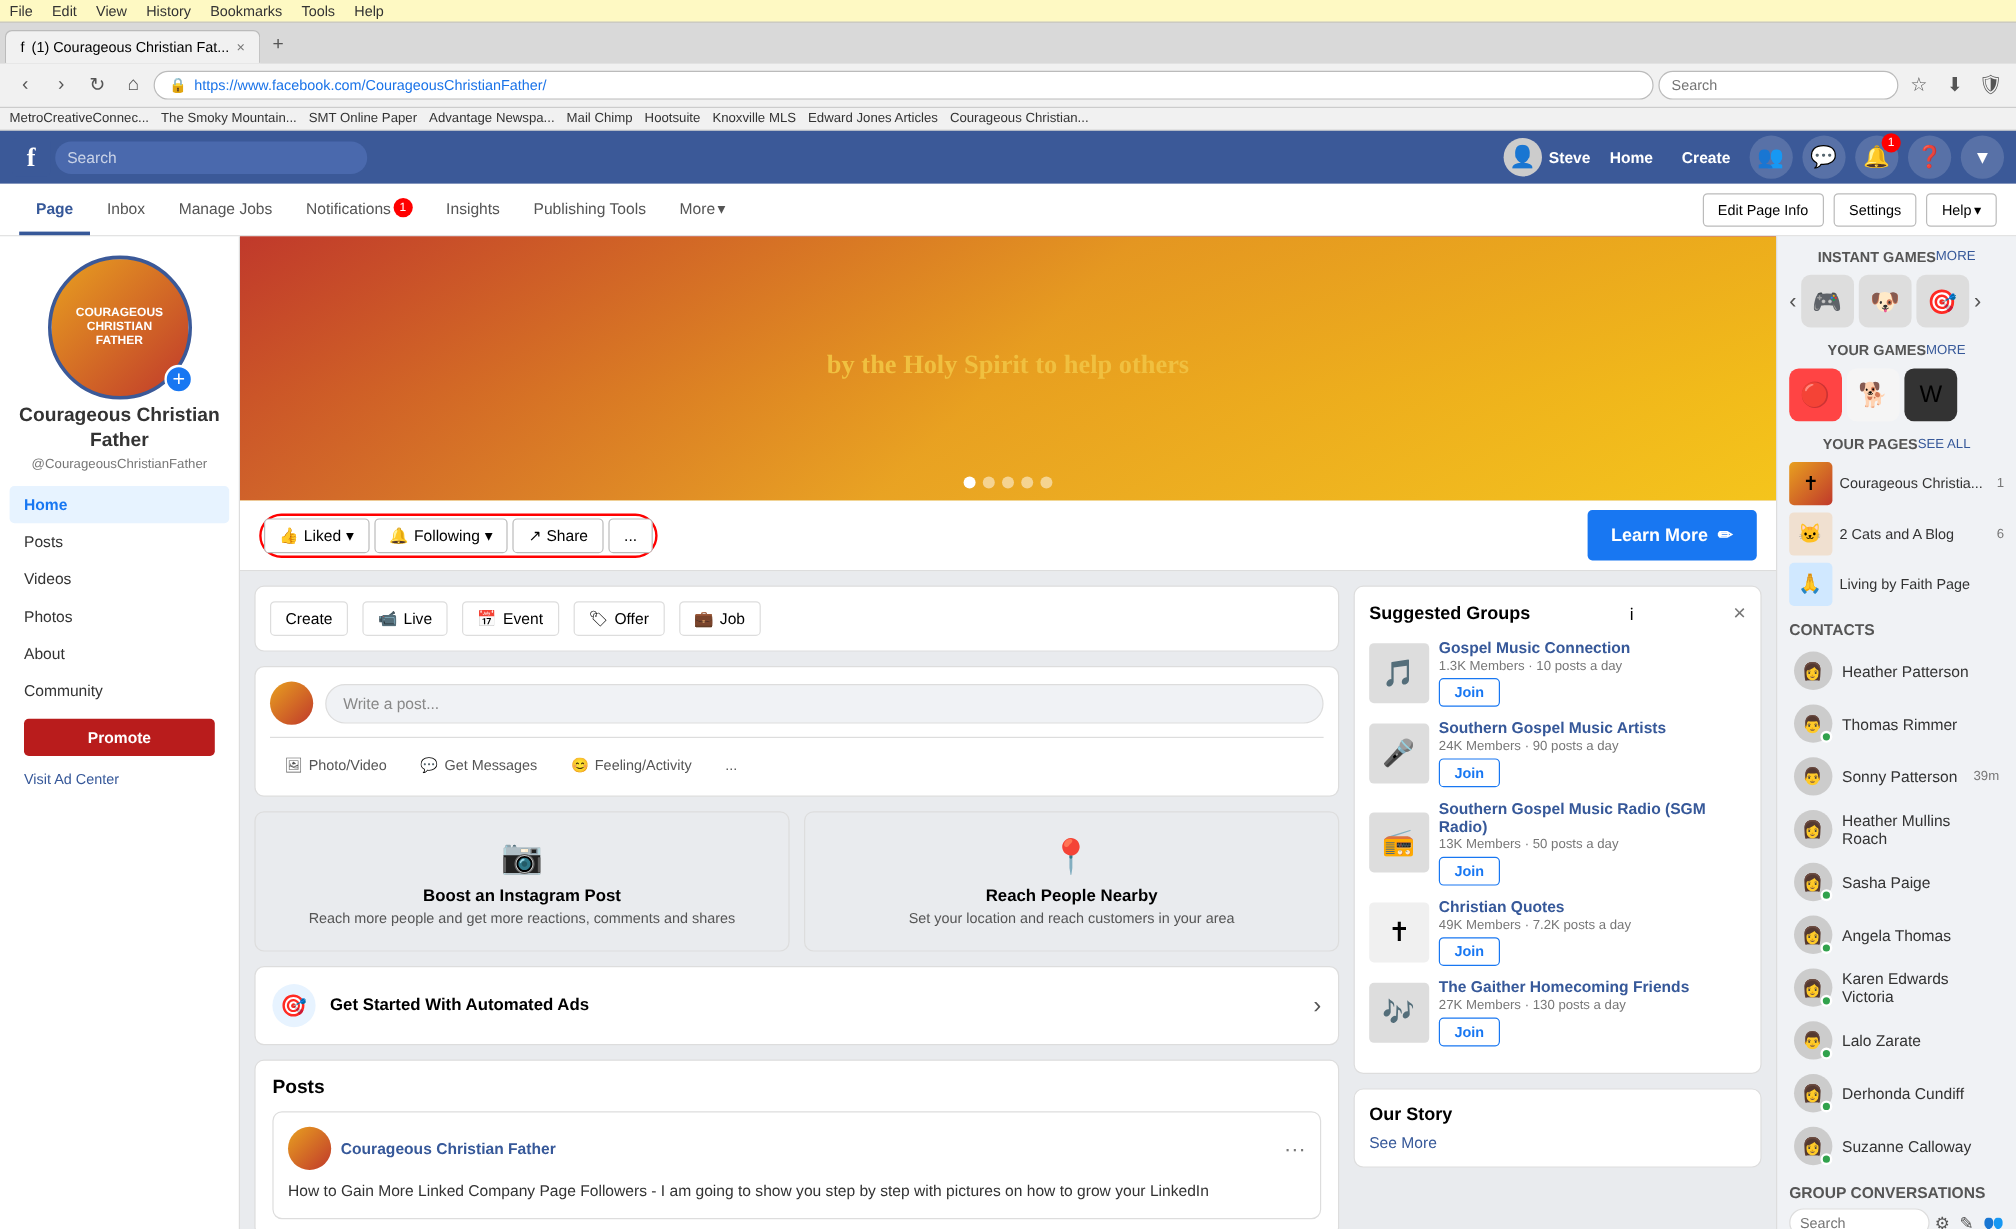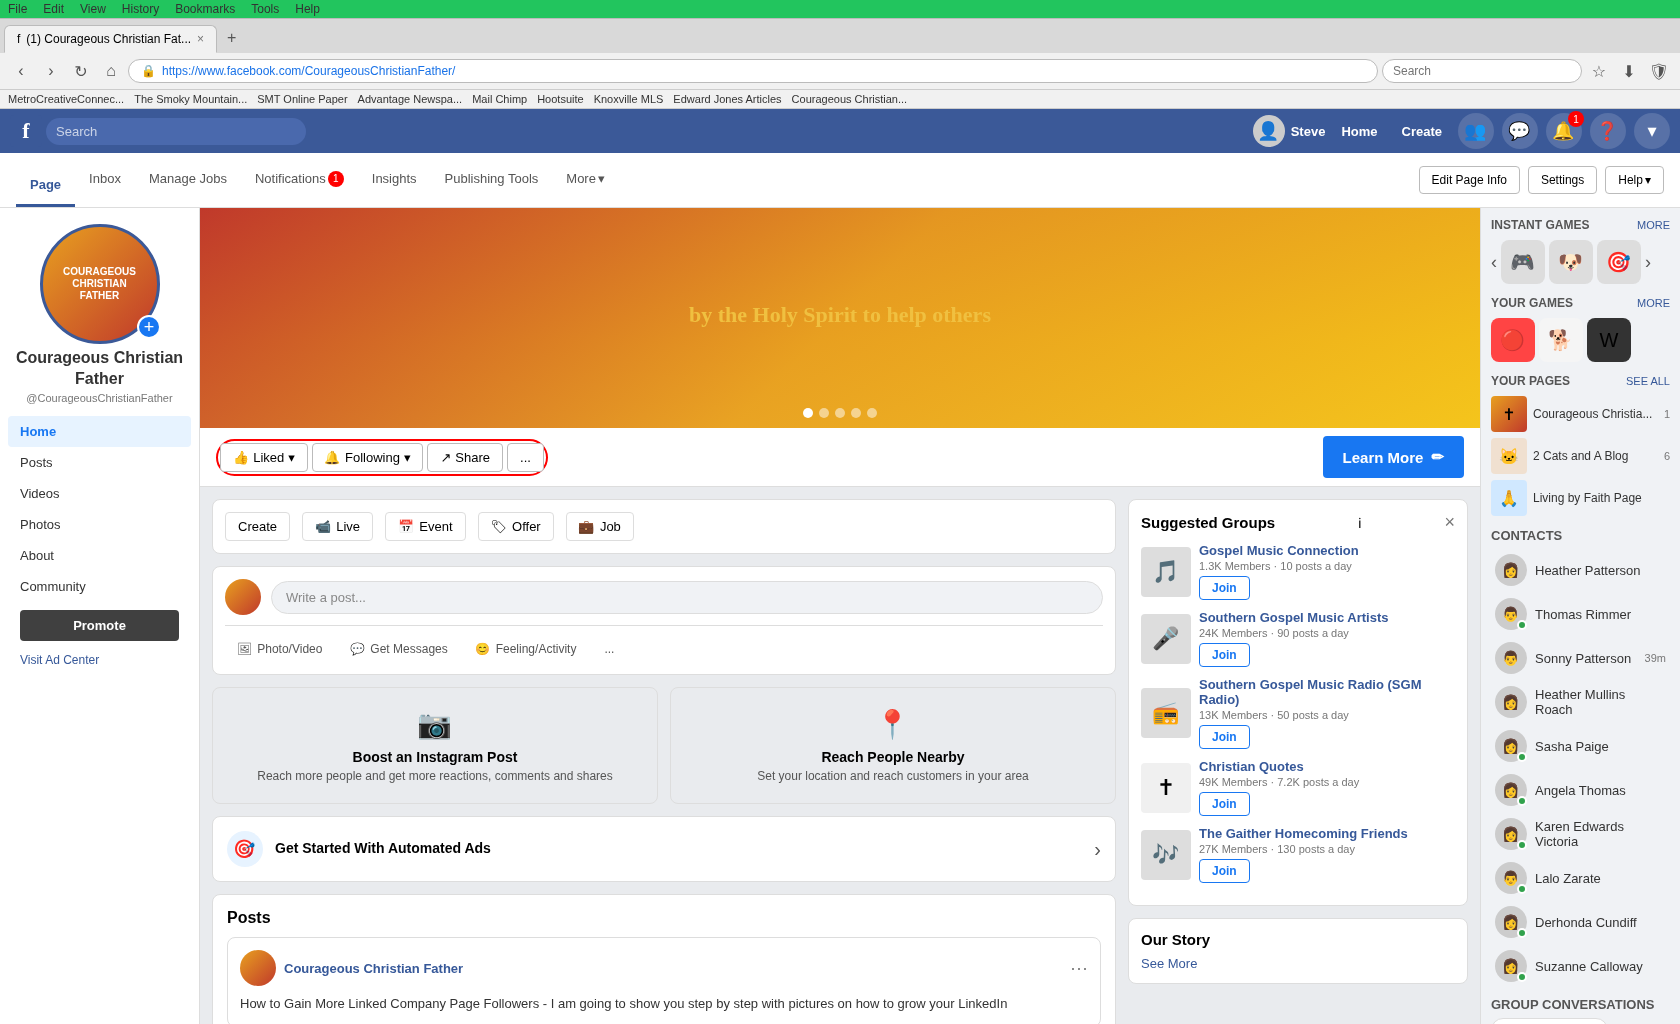--- a/index.html
+++ b/index.html
@@ -1,20 +1,20 @@
 <!DOCTYPE html>
 <html><head>
   <meta charset="utf-8">
   <style>
     * { box-sizing: border-box; margin: 0; padding: 0; }
     body { font-family: 'Helvetica Neue', Arial, sans-serif; font-size: 14px; background: #e9ebee; overflow-x: hidden; }
 
     
     .browser-chrome { background: #d9d9d9; }
-    .browser-menu { display: flex; gap: 16px; padding: 2px 8px; font-size: 12px; color: #333; background: #22c55e; border-bottom: 1px solid #bbb; }
+    .browser-menu { display: flex; gap: 16px; padding: 2px 8px; font-size: 12px; color: #333; background: #fef9c3; border-bottom: 1px solid #bbb; }
     .browser-menu span { cursor: pointer; }
     .tab-bar { display: flex; align-items: flex-end; padding: 4px 4px 0; background: #d9d9d9; }
     .tab-active { background: #f1f1f1; border: 1px solid #bbb; border-bottom: 1px solid #f1f1f1; border-radius: 6px 6px 0 0; padding: 6px 12px; font-size: 12px; display: flex; align-items: center; gap: 6px; min-width: 180px; }
     .tab-plus { padding: 6px 10px; font-size: 16px; color: #555; cursor: pointer; }
     .browser-nav { display: flex; align-items: center; padding: 5px 8px; background: #f1f1f1; border-bottom: 1px solid #ccc; gap: 4px; }
     .nav-btn { width: 26px; height: 26px; border: none; background: transparent; font-size: 16px; color: #555; cursor: pointer; display: flex; align-items: center; justify-content: center; }
     .address-bar { flex: 1; border: 1px solid #bbb; border-radius: 14px; padding: 4px 12px; font-size: 12px; background: white; display: flex; align-items: center; gap: 6px; }
     .address-bar span { color: #1a73e8; font-size: 12px; }
     .search-bar-nav { width: 200px; border: 1px solid #bbb; border-radius: 14px; padding: 4px 10px; font-size: 12px; background: white; }
     .bookmarks-bar { background: #f1f1f1; border-bottom: 1px solid #ccc; padding: 3px 8px; display: flex; gap: 10px; align-items: center; font-size: 11px; overflow: hidden; }
@@ -29,38 +29,38 @@
     .fb-nav-right { margin-left: auto; display: flex; align-items: center; gap: 8px; }
     .fb-user { display: flex; align-items: center; gap: 6px; color: white; font-size: 13px; font-weight: bold; cursor: pointer; }
     .fb-user-avatar { width: 32px; height: 32px; border-radius: 50%; background: #ccc; overflow: hidden; display: flex; align-items: center; justify-content: center; font-size: 18px; }
     .fb-nav-item { color: white; padding: 4px 8px; cursor: pointer; font-size: 13px; font-weight: bold; }
     .fb-icon-btn { width: 36px; height: 36px; border-radius: 50%; background: rgba(255,255,255,0.15); display: flex; align-items: center; justify-content: center; color: white; cursor: pointer; font-size: 18px; position: relative; }
     .fb-badge { position: absolute; top: -2px; right: -2px; background: red; color: white; font-size: 10px; border-radius: 50%; width: 16px; height: 16px; display: flex; align-items: center; justify-content: center; }
 
     
     .page-nav { background: white; border-bottom: 1px solid #ddd; display: flex; align-items: center; padding: 0 16px; }
     .page-nav-item { padding: 12px 14px; font-size: 13px; color: #555; cursor: pointer; border-bottom: 3px solid transparent; }
-    .page-nav-item.active { color: #365899; border-bottom-color: #365899; font-weight: bold; margin-top: 12px; }
+    .page-nav-item.active { color: #365899; border-bottom-color: #365899; font-weight: bold; }
     .page-nav-right { margin-left: auto; display: flex; gap: 8px; align-items: center; }
     .page-nav-btn { padding: 6px 12px; border: 1px solid #bbb; border-radius: 4px; background: white; font-size: 12px; cursor: pointer; }
 
     
     .main-layout { display: flex; min-height: 600px; }
 
     
     .left-sidebar { width: 200px; flex-shrink: 0; padding: 16px 8px; background: white; border-right: 1px solid #ddd; }
     .profile-pic-container { display: flex; justify-content: center; margin-bottom: 4px; position: relative; }
     .profile-pic { width: 120px; height: 120px; border-radius: 50%; border: 3px solid #3b5998; background: linear-gradient(135deg, #e8a020, #c0392b); display: flex; align-items: center; justify-content: center; font-size: 11px; color: white; font-weight: bold; text-align: center; line-height: 1.2; overflow: hidden; position: relative; }
     .profile-pic-text { font-size: 10px; font-weight: bold; color: white; text-align: center; }
     .add-btn { position: absolute; bottom: 5px; right: 30px; width: 24px; height: 24px; border-radius: 50%; background: #1877f2; color: white; font-size: 18px; display: flex; align-items: center; justify-content: center; cursor: pointer; border: 2px solid white; }
     .page-name { text-align: center; font-size: 16px; font-weight: bold; color: #333; margin-bottom: 2px; line-height: 1.3; }
     .page-handle { text-align: center; font-size: 11px; color: #777; margin-bottom: 12px; }
     .sidebar-nav-item { padding: 8px 12px; font-size: 13px; color: #333; cursor: pointer; border-radius: 4px; }
     .sidebar-nav-item.active { font-weight: bold; color: #1877f2; background: #e7f3ff; }
-    .promote-btn { margin: 8px 12px; padding: 8px; background: #404040; color: white; border: none; border-radius: 4px; font-size: 13px; font-weight: bold; cursor: pointer; width: calc(100% - 24px); }
+    .promote-btn { margin: 8px 12px; padding: 8px; background: #b91c1c; color: white; border: none; border-radius: 4px; font-size: 13px; font-weight: bold; cursor: pointer; width: calc(100% - 24px); }
     .visit-ad-center { padding: 4px 12px; font-size: 12px; color: #365899; cursor: pointer; }
 
     
     .cover-area { background: linear-gradient(to bottom, #c0392b 0%, #e8a020 60%, #f0c040 100%); height: 220px; position: relative; display: flex; align-items: flex-end; justify-content: center; overflow: hidden; }
     .cover-dots { position: absolute; bottom: 10px; left: 50%; transform: translateX(-50%); display: flex; gap: 6px; }
     .cover-dot { width: 10px; height: 10px; border-radius: 50%; background: rgba(255,255,255,0.5); }
     .cover-dot.active { background: white; }
     .action-btn { display: flex; align-items: center; gap: 4px; padding: 6px 12px; border: 1px solid #bbb; border-radius: 4px; background: white; font-size: 13px; cursor: pointer; }
 
     
@@ -114,21 +114,21 @@
     .join-btn { padding: 4px 12px; border: 1px solid #1877f2; border-radius: 4px; background: white; color: #1877f2; font-size: 12px; font-weight: bold; cursor: pointer; }
 
     
     .our-story { padding: 12px; border-bottom: 1px solid #eee; }
     .story-text { font-size: 13px; color: #333; line-height: 1.5; margin-bottom: 6px; }
     .see-more { color: #365899; font-size: 13px; cursor: pointer; }
 
     
     .fb-right-panel { width: 200px; flex-shrink: 0; background: #f0f2f5; padding: 10px; border-left: 1px solid #ddd; overflow-y: auto; }
     .instant-games { margin-bottom: 12px; }
-    .panel-section-header { display: flex; justify-content: space-between; align-items: center; margin-bottom: 8px; }
+    .panel-section-header { display: flex; justify-content: center; align-items: center; margin-bottom: 8px; }
     .panel-section-title { font-size: 12px; font-weight: bold; color: #555; text-transform: uppercase; }
     .panel-more { font-size: 11px; color: #365899; cursor: pointer; }
     .game-thumb { width: 44px; height: 44px; border-radius: 8px; background: #ddd; overflow: hidden; display: flex; align-items: center; justify-content: center; font-size: 20px; }
     .your-pages { margin-bottom: 12px; }
     .your-games-section { margin-bottom: 12px; }
     .page-item { display: flex; align-items: center; gap: 6px; margin-bottom: 6px; cursor: pointer; }
     .page-item-thumb { width: 36px; height: 36px; border-radius: 4px; background: #ddd; overflow: hidden; display: flex; align-items: center; justify-content: center; font-size: 16px; }
     .page-item-name { font-size: 12px; color: #333; flex: 1; }
     .page-item-count { font-size: 11px; color: #777; }
     .contacts { margin-bottom: 12px; }

